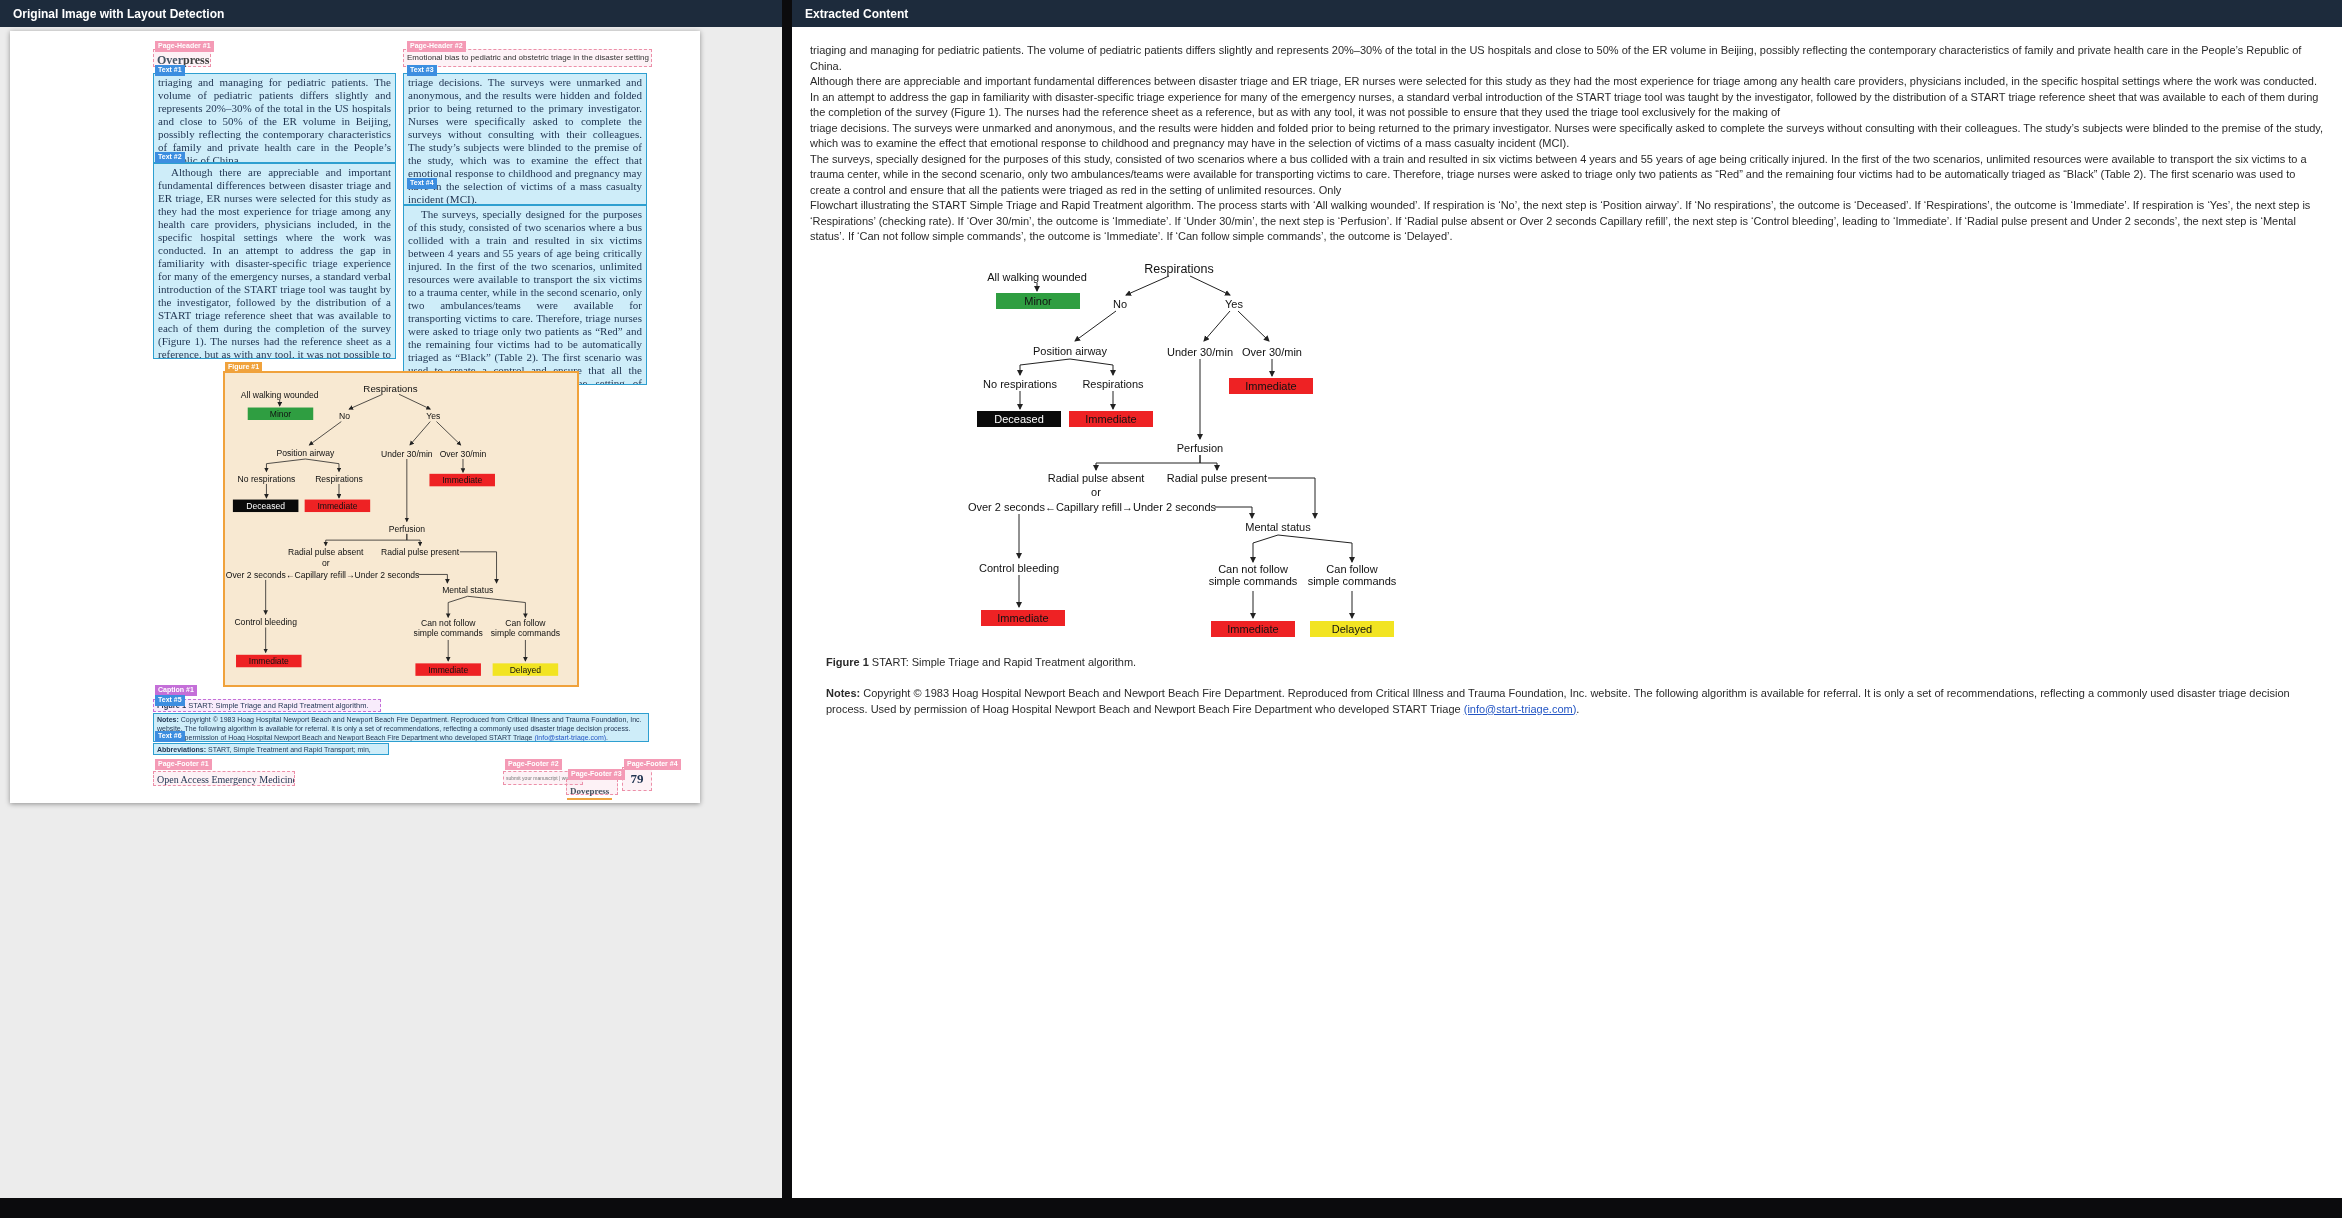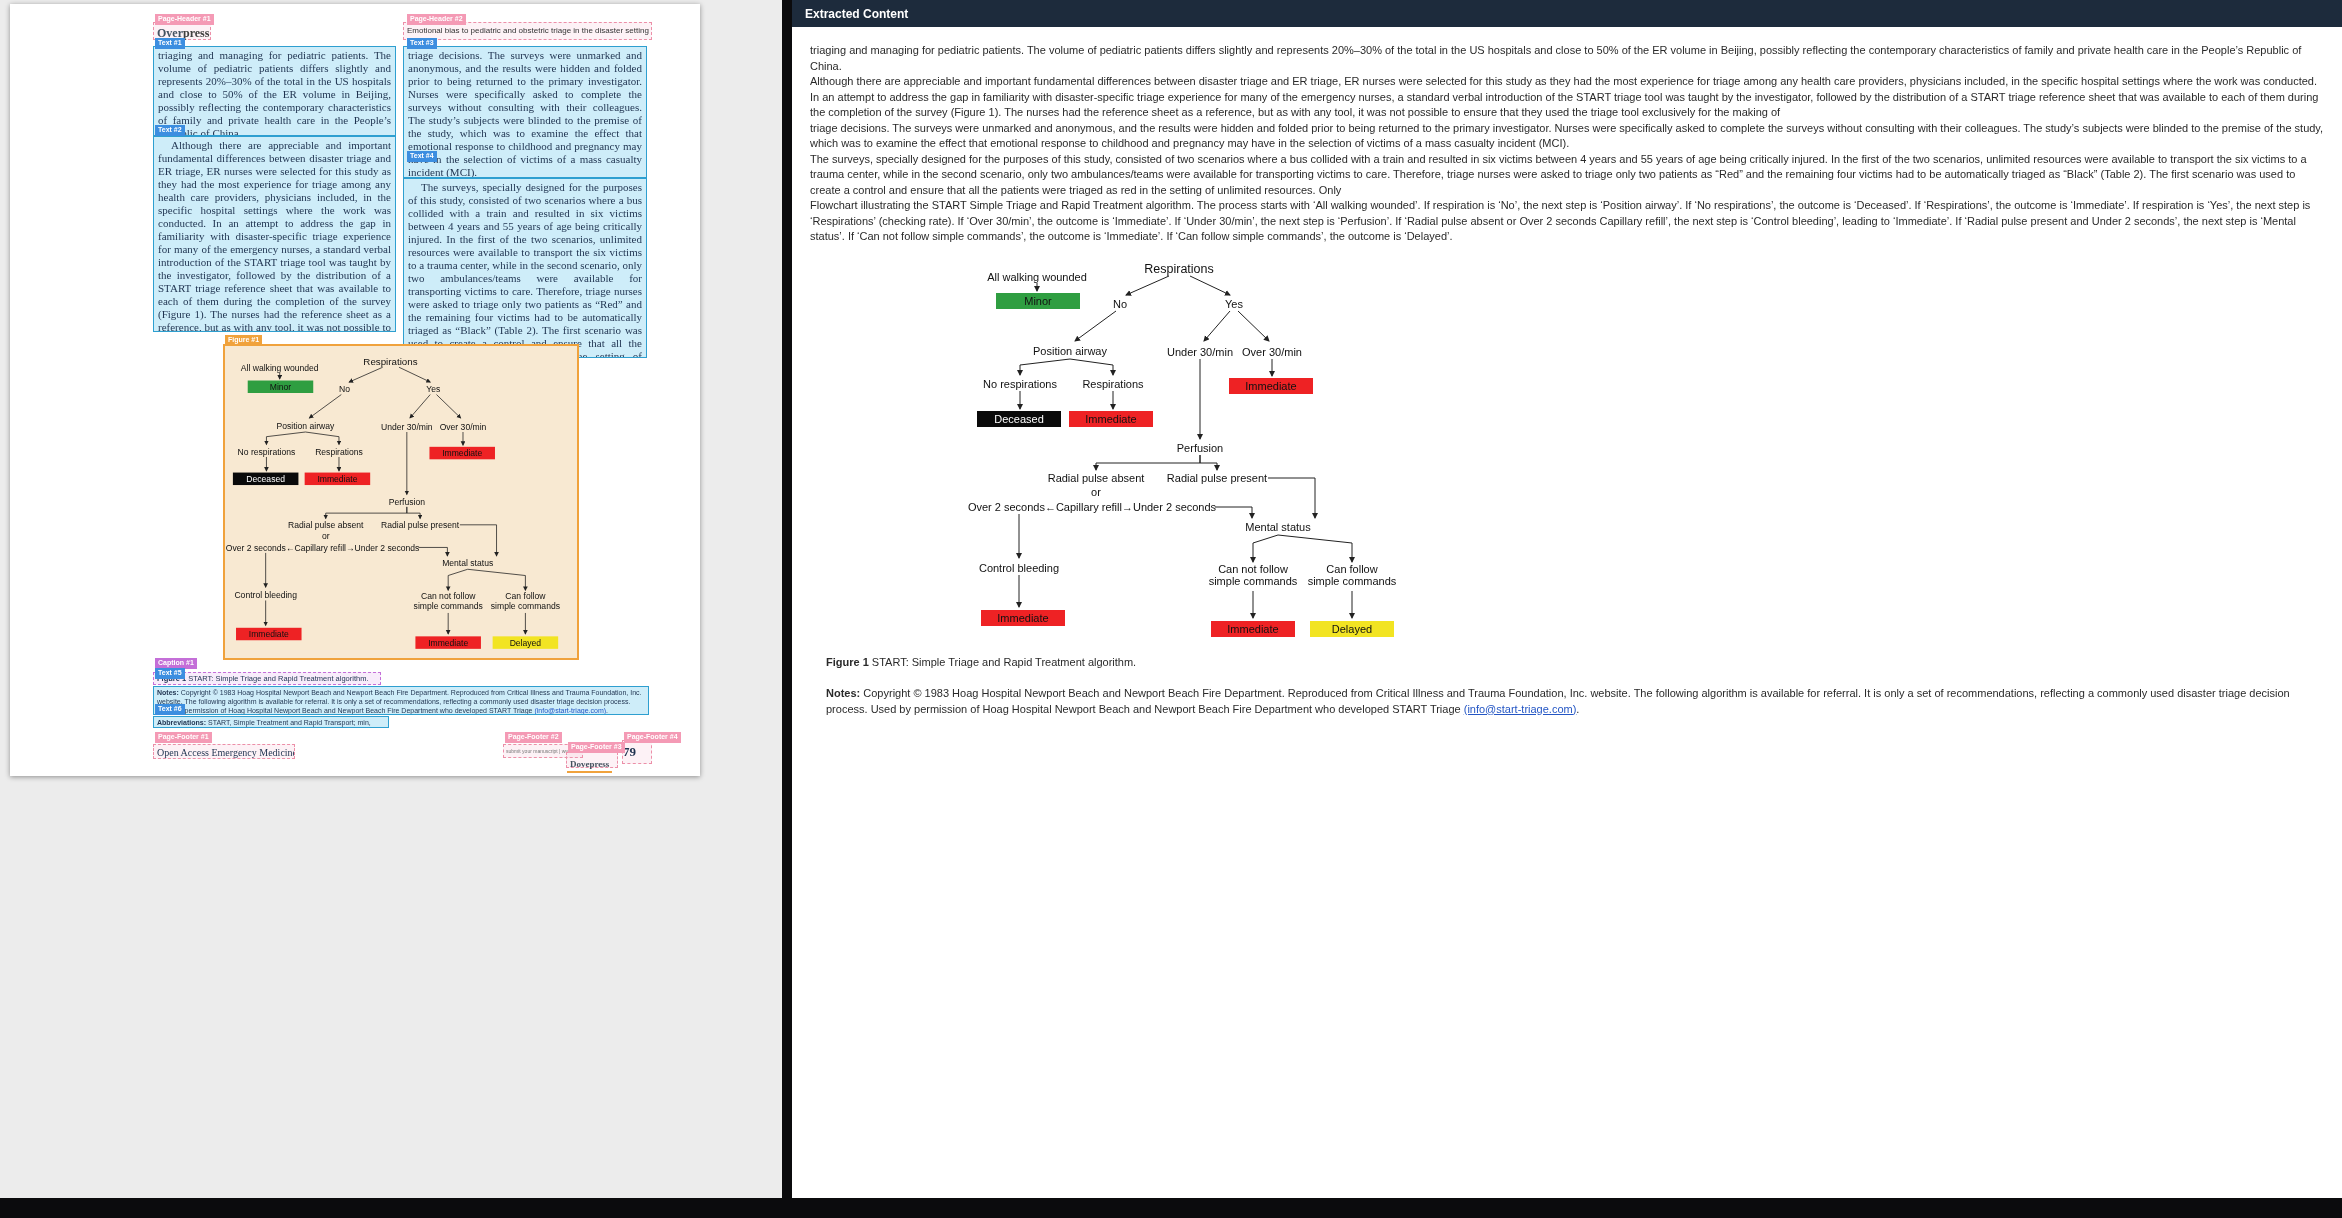--- a/index.html
+++ b/index.html
@@ -39,21 +39,21 @@
   .capline { font-family:"Liberation Sans",sans-serif; font-size:7.5px; padding:1px 3px;
              white-space:nowrap; overflow:hidden; }
   .notes { font-family:"Liberation Sans",sans-serif; font-size:7px; line-height:9px;
            text-align:left; padding:1px 3px; overflow:hidden; }
   .doclink { color:#2456c4; text-decoration:underline; }
   .pf-journal { font-size:10px; padding:2px 3px; white-space:nowrap; overflow:hidden; }
   .pf-submit { font-family:"Liberation Sans",sans-serif; font-size:5px; color:#777; padding:3px 2px;
                white-space:nowrap; overflow:hidden; }
   .pf-logo { font-size:9px; font-weight:bold; color:#45525f; padding:2px 3px;
              border-bottom:2px solid #f0a23c; white-space:nowrap; overflow:hidden; }
-  .pf-num { font-size:13px; font-weight:bold; text-align:left; padding:3px 0; }
+  .pf-num { font-size:13px; font-weight:bold; text-align:center; padding:3px 0; }
 
   
   .flowchart { position:relative; width:440px; height:380px; font-family:"Liberation Sans",sans-serif;
                font-size:11px; color:#111; }
   .slot-small .flowchart { transform:scale(0.78); transform-origin:0 0; }
   .flines { position:absolute; left:0; top:0; z-index:0; }
   .fl { stroke:#222; stroke-width:1; fill:none; }
   .fnode { position:absolute; transform:translate(-50%,-50%); white-space:nowrap; z-index:1; }
   .f-title { font-size:12.5px; }
   .fnode.two { text-align:center; line-height:1.15; }
@@ -66,20 +66,23 @@
   .xp { font-size:11px; line-height:15.5px; margin:0; }
   .xcap { font-size:11px; line-height:15.5px; margin:16px; }
   .xlink { color:#2456c4; text-decoration:underline; cursor:pointer; }
 </style>
 </head>
 <body>
 
 <div class="app">
 
   <section class="panel panel-left">
+    <header class="panel-header">
+      <span>Original Image with Layout Detection</span>
+    </header>
     <div class="panel-body left-body">
       <div class="doc-page">
 
         <span class="badge b-pink" style="left:145px;top:10px">Page-Header #1</span>
         <span class="badge b-pink" style="left:397px;top:10px">Page-Header #2</span>
         <span class="badge b-blue" style="left:145px;top:34px">Text #1</span>
         <span class="badge b-blue" style="left:145px;top:121px">Text #2</span>
         <span class="badge b-blue" style="left:397px;top:34px">Text #3</span>
         <span class="badge b-blue" style="left:397px;top:147px">Text #4</span>
         <span class="badge b-orange" style="left:215px;top:331px">Figure #1</span>

